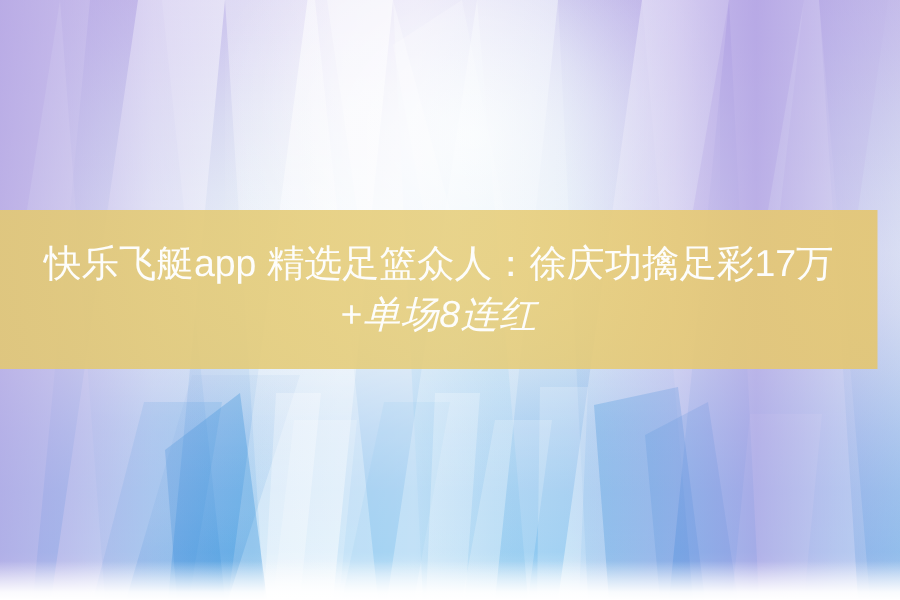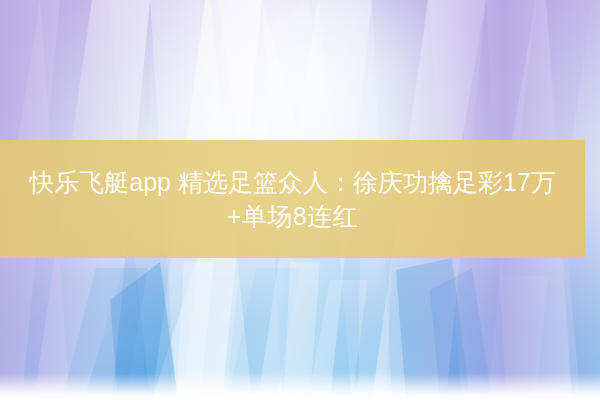--- a/index.html
+++ b/index.html
@@ -115,21 +115,21 @@
     pointer-events: none;
     user-select: none;
   }
 
   
   .caption-band {
     position: absolute;
     left: 0;
     right: 15px;
     top: 140px;
-    height: 118px;
+    height: 106px;
     background: linear-gradient(90deg,
         rgba(226,200,116,0.90) 0%,
         rgba(228,203,118,0.88) 30%,
         rgba(230,205,120,0.86) 52%,
         rgba(231,202,114,0.88) 74%,
         rgba(228,198,112,0.90) 100%);
     display: flex;
     flex-direction: column;
     align-items: center;
     justify-content: center;
@@ -140,21 +140,21 @@
   .caption-line {
     color: #fdfdfb;
     font-size: 25px;
     line-height: 34px;
     font-weight: 400;
     white-space: nowrap;
     letter-spacing: 0.2px;
     text-align: center;
   }
   .caption-line.line1 { letter-spacing: 0px; }
-  .caption-line.line2 { letter-spacing: 0.5px; }
+  .caption-line.line2 { letter-spacing: 0.5px; font-style: italic; }
 </style>
 </head>
 <body>
 
 <div class="banner">
 
   <div class="bg-base"></div>
 
   <div class="facets">
     <svg viewBox="0 0 600 400" preserveAspectRatio="none" aria-hidden="true">

